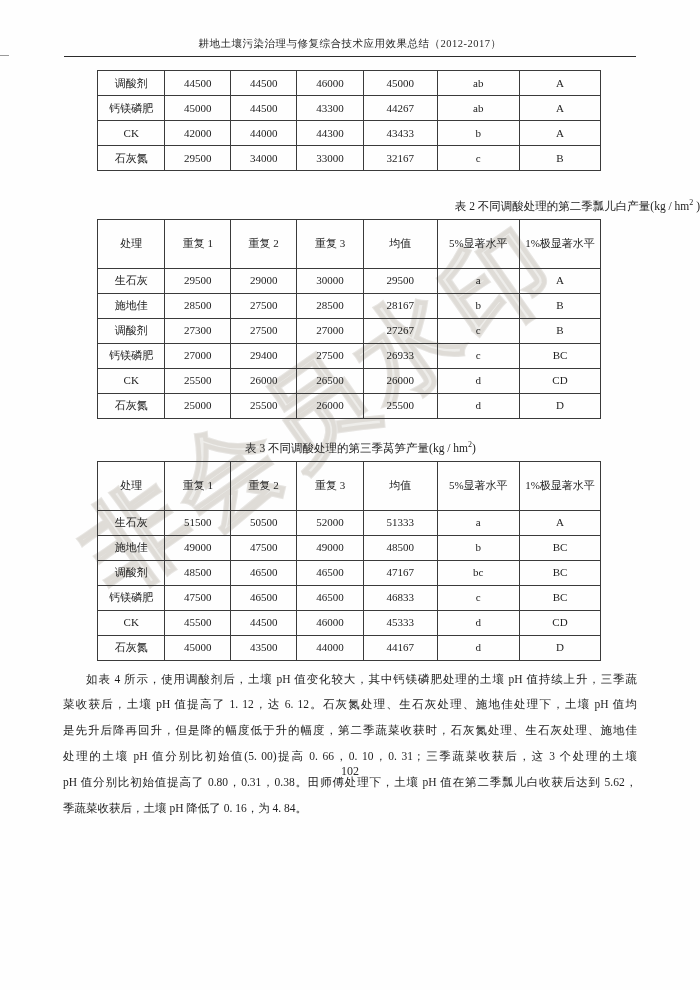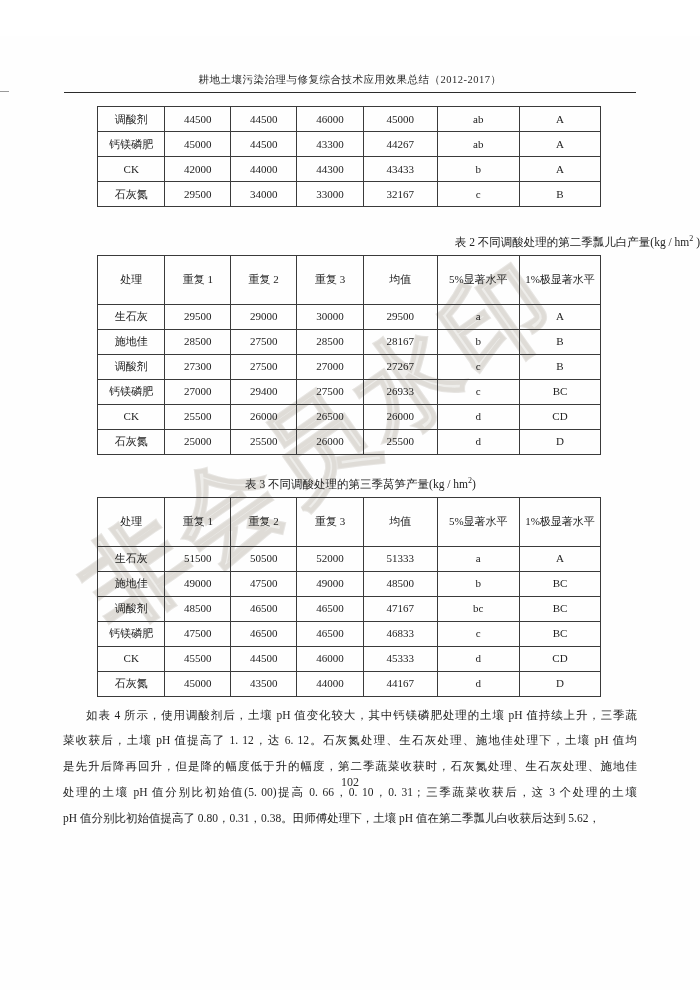--- a/index.html
+++ b/index.html
@@ -8,21 +8,21 @@
     background: #ffffff;
     overflow: hidden;
   }
   .page {
     position: relative;
     width: 700px; height: 990px;
     background: #fefefe;
     font-family: "Liberation Serif", "DejaVu Serif", serif;
     color: #1f1f1f;
   }
-  .content { position: relative; z-index: 1; margin-top: 36px; }
+  .content { position: relative; z-index: 1; }
   
   .header {
     margin: 0 64px;
     padding-top: 37px;
     padding-bottom: 5px;
     border-bottom: 1px solid #2b2b2b;
     text-align: center;
     font-size: 10.5px;
     letter-spacing: 0.5px;
     color: #2a2a2a;
@@ -345,18 +345,19 @@
         </tbody>
     </table>
 
 
     <div class="paragraph">
         <div class="para-line">如表 4 所示，使用调酸剂后，土壤 pH 值变化较大，其中钙镁磷肥处理的土壤 pH 值持续上升，三季蔬</div>
         <div class="para-line">菜收获后，土壤 pH 值提高了 1. 12，达 6. 12。石灰氮处理、生石灰处理、施地佳处理下，土壤 pH 值均</div>
         <div class="para-line">是先升后降再回升，但是降的幅度低于升的幅度，第二季蔬菜收获时，石灰氮处理、生石灰处理、施地佳</div>
         <div class="para-line">处理的土壤 pH 值分别比初始值(5. 00)提高 0. 66，0. 10，0. 31；三季蔬菜收获后，这 3 个处理的土壤</div>
         <div class="para-line">pH 值分别比初始值提高了 0.80，0.31，0.38。田师傅处理下，土壤 pH 值在第二季瓢儿白收获后达到 5.62，</div>
+        <div class="para-line">季蔬菜收获后，土壤 pH 降低了 0. 16，为 4. 84。</div>
       </div>
 
     <div class="footer">102</div>
 
   </div>
 </div>
 
 </body></html>

